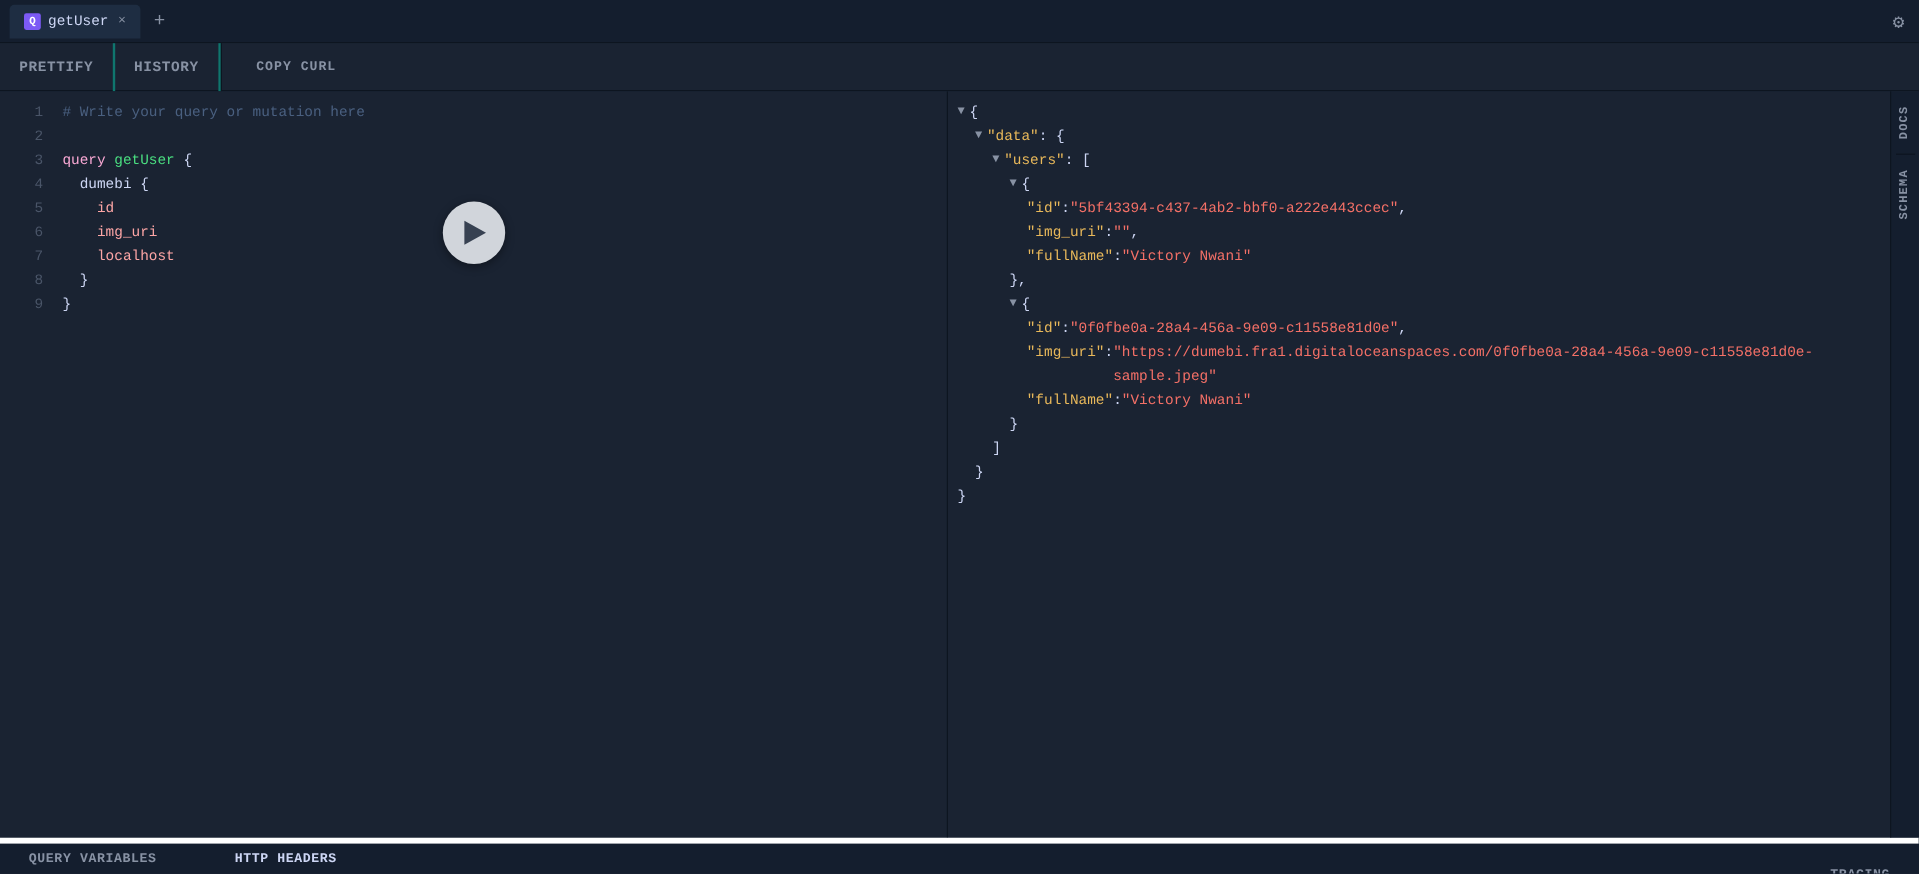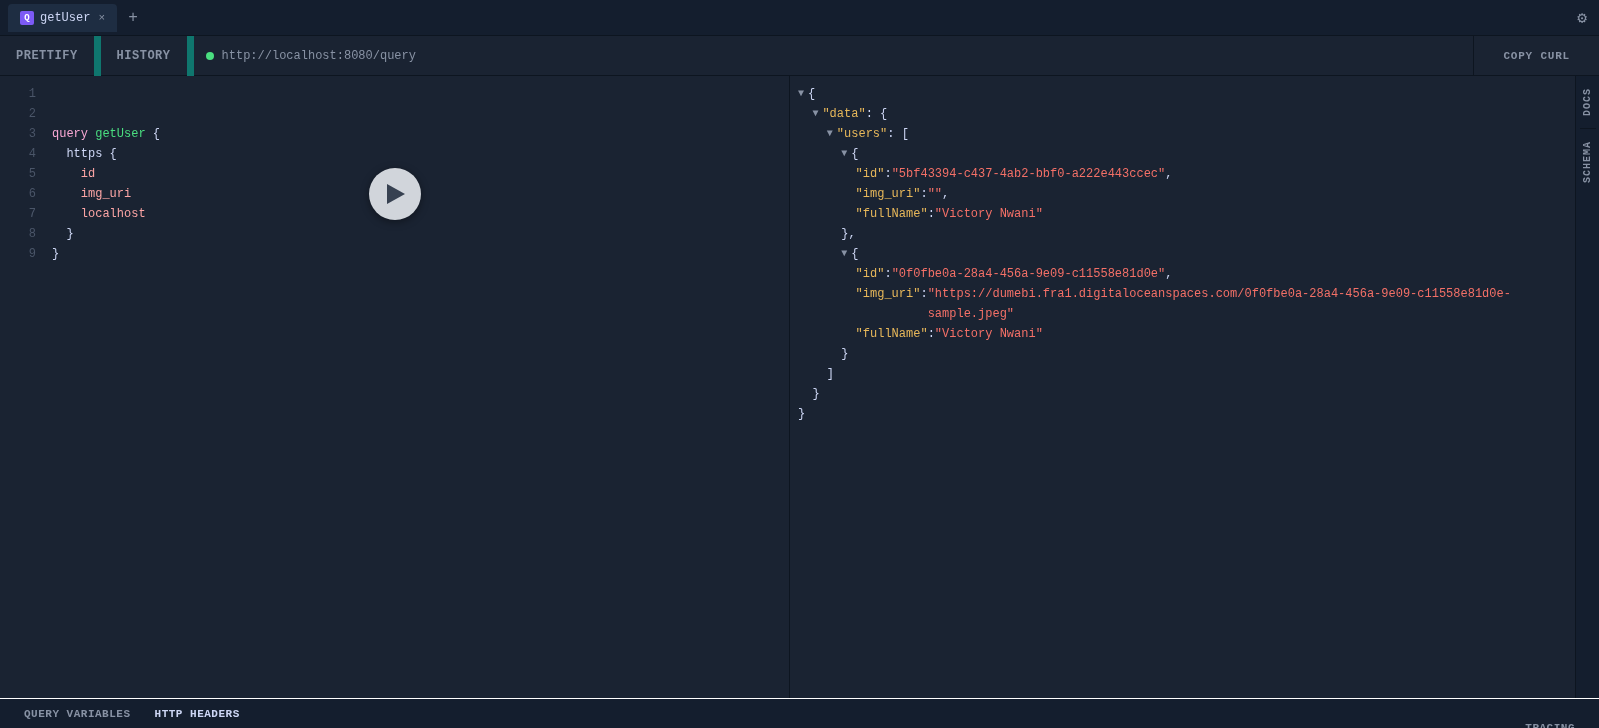--- a/index.html
+++ b/index.html
@@ -85,21 +85,21 @@
     .toolbar-btn {
       padding: 0 16px;
       height: 40px;
       display: flex;
       align-items: center;
       font-size: 12px;
       font-weight: 600;
       letter-spacing: 0.5px;
       color: #8892a4;
       cursor: pointer;
-      border-right: 7px solid #0f766e;
+      border-right: 2px solid #0f766e;
       text-transform: uppercase;
     }
     .url-bar {
       flex: 1;
       display: flex;
       align-items: center;
       padding: 0 12px;
       gap: 8px;
       height: 40px;
     }
@@ -265,22 +265,23 @@
       height: 1px;
       background: #0d1520;
     }
 
     
     .bottom-bar {
       background: #141e2e;
       display: flex;
       align-items: center;
       height: 30px;
-      border-top: 1px solid #ffffff;
+      border-top: 5px solid #ffffff;
       padding: 0 12px;
+      gap: 41px;
     }
     .bottom-tab {
       font-size: 11px;
       font-weight: 600;
       letter-spacing: 0.5px;
       color: #8892a4;
       padding: 0 12px;
       height: 30px;
       display: flex;
       align-items: center;
@@ -312,47 +313,44 @@
   <div class="tab-add">
     <span>+</span>
   </div>
   <div class="tab-spacer"></div>
   <div class="settings-icon">⚙</div>
 </div>
 
 <div class="toolbar">
   <div class="toolbar-btn">PRETTIFY</div>
   <div class="toolbar-btn">HISTORY</div>
-  <div class="url-bar">
-    <div class="url-dot"></div>
-    <span class="url-text">http://localhost:8080/query</span>
-  </div>
   <div class="toolbar-right">
     <div class="toolbar-right-btn">COPY CURL</div>
   </div>
 </div>
 
 <div class="main-content">
 
   <div class="editor-pane">
     <div class="editor-content">
         <div class="line">
           <span class="line-num">1</span>
+          <span class="line-code"><span class="c-comment"># Write your query or mutation here</span></span>
         </div>
         <div class="line">
           <span class="line-num">2</span>
           <span class="line-code"></span>
         </div>
         <div class="line">
           <span class="line-num">3</span>
           <span class="line-code"><span class="c-keyword">query </span><span class="c-funcname">getUser</span><span class="c-brace"> {</span></span>
         </div>
         <div class="line">
           <span class="line-num">4</span>
-          <span class="line-code"><span class="c-brace">  https {</span></span>
+          <span class="line-code"><span class="c-brace">  dumebi {</span></span>
         </div>
         <div class="line">
           <span class="line-num">5</span>
           <span class="line-code"><span class="c-field">    id</span></span>
         </div>
         <div class="line">
           <span class="line-num">6</span>
           <span class="line-code"><span class="c-field">    img_uri</span></span>
         </div>
         <div class="line">

